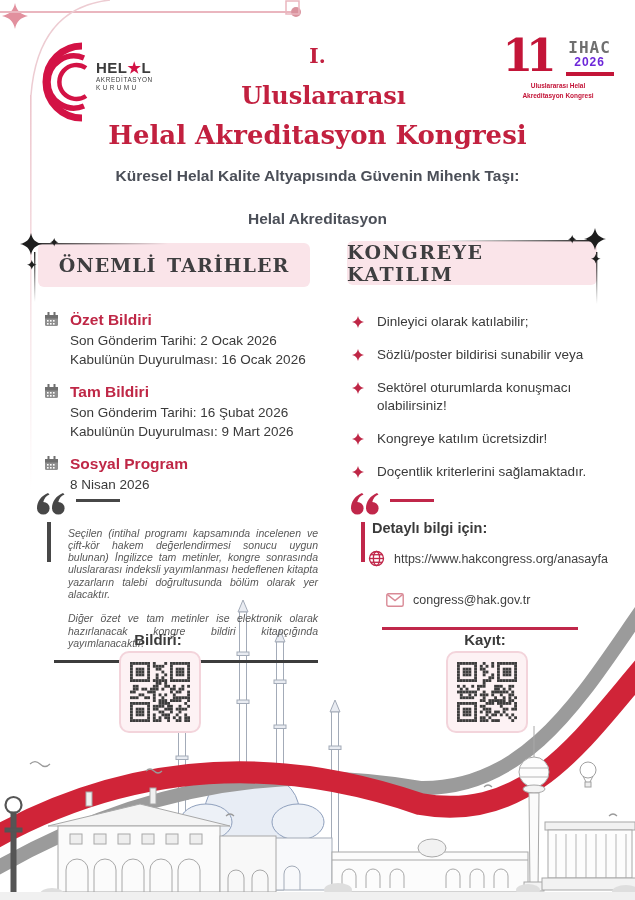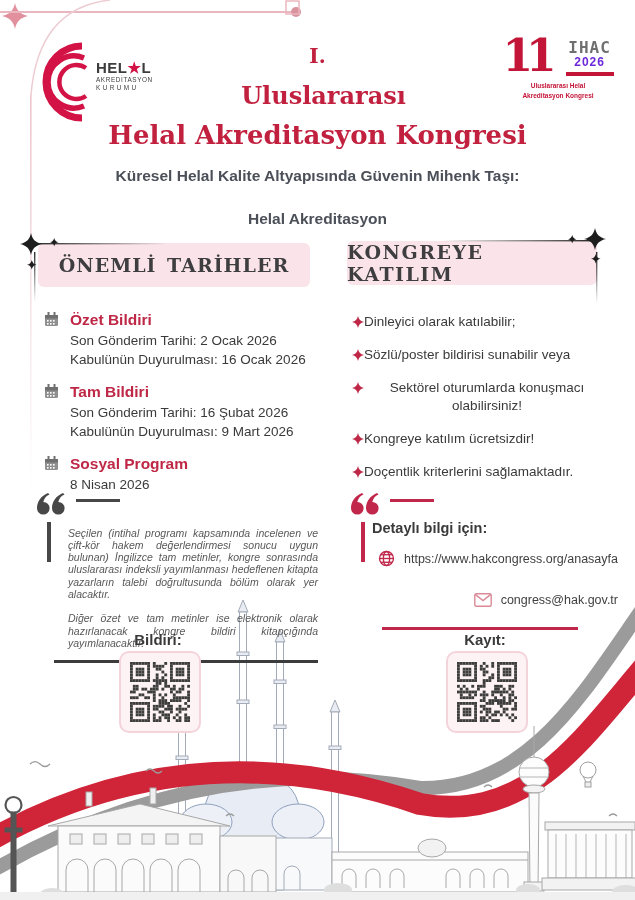--- a/index.html
+++ b/index.html
@@ -58,40 +58,40 @@
 
   
   #dates-list{left:44px;top:310px;width:278px;}
   .date-item{display:flex;gap:11px;margin-bottom:13px;}
   .cal-icon{flex:0 0 15px;margin-top:2px;}
   .date-title{font-weight:bold;font-size:15.5px;line-height:19px;color:#bf2746;margin-bottom:2px;}
   .date-line{font-size:13.5px;line-height:19px;color:#3a3a3a;}
 
   
   #part-list{left:352px;top:313px;width:258px;}
-  .bullet{display:flex;gap:0;margin-bottom:15px;text-align:center;}
+  .bullet{display:flex;gap:13px;margin-bottom:15px;}
   .bullet svg{flex:0 0 12px;margin-top:3px;}
   .bullet span{font-size:13.5px;line-height:18px;color:#3a3a3a;}
 
   
   #pub-note{left:36px;top:492px;width:288px;z-index:2;}
   .q-head{display:flex;align-items:center;gap:10px;height:24px;}
   .q-line{width:44px;height:3px;background:#474747;margin-top:-8px;}
   .q-line.red{background:#c0274a;}
   .q-bar{position:absolute;left:11px;top:30px;width:3.5px;height:40px;background:#474747;}
   .q-bar.red{background:#c0274a;}
   #pub-body{margin:4px 0 0 32px;width:250px;}
   .q-p{font-style:italic;font-size:10.5px;line-height:12.3px;color:#585858;text-align:justify;}
   #pub-p2{margin-top:12px;}
   #pub-divider{margin:9px 0 0 18px;width:264px;height:3px;background:#3c3c3c;}
 
   
   #contact{left:350px;top:492px;width:268px;z-index:2;}
   #contact-title{margin:4px 0 0 22px;font-weight:bold;font-size:14.5px;color:#3a3a3a;}
-  .c-row{display:flex;align-items:center;gap:9px;margin:14px 0 0 18px;justify-content:flex-end;}
+  .c-row{display:flex;align-items:center;gap:9px;margin:14px 0 0 18px;}
   .c-row.mail{margin-top:26px;margin-left:36px;}
   .c-text{font-size:12.5px;color:#3f3f3f;}
   #contact-divider{margin:20px 0 0 32px;width:196px;height:3px;background:#c0274a;}
 
   
   .qr-label{position:absolute;top:631px;transform:translateX(-50%);
             font-weight:bold;font-size:15px;color:#3a3a3a;z-index:5;}
   #lbl-bildiri{left:158px;} #lbl-kayit{left:485px;}
   .qr-card{position:absolute;top:651px;width:78px;height:78px;background:#fdf2f4;
            border:2px solid #f3d4db;border-radius:10px;display:flex;align-items:center;

